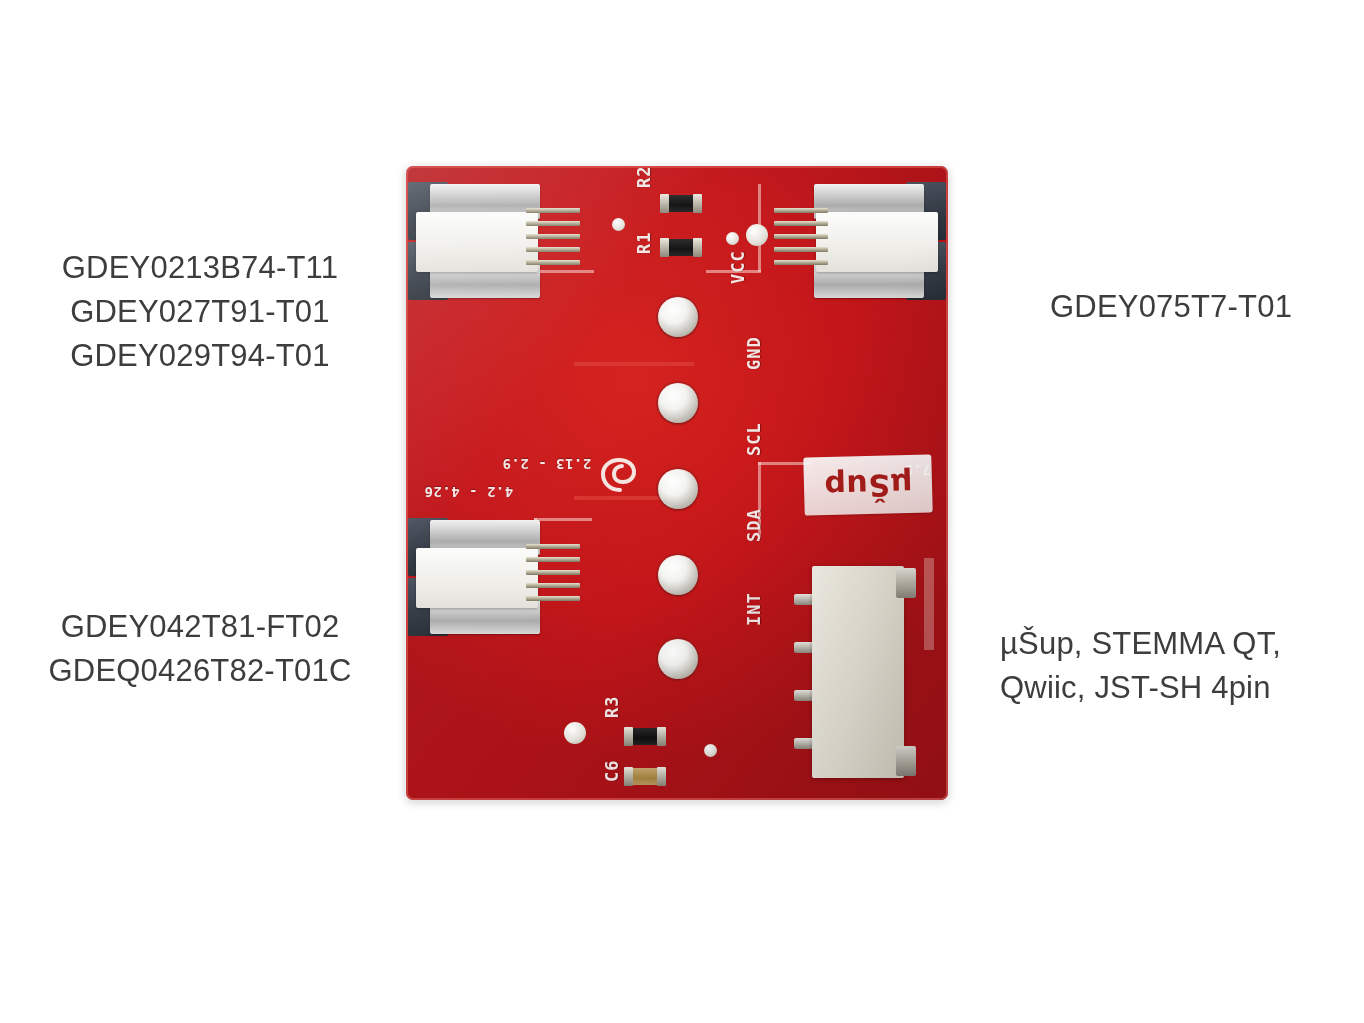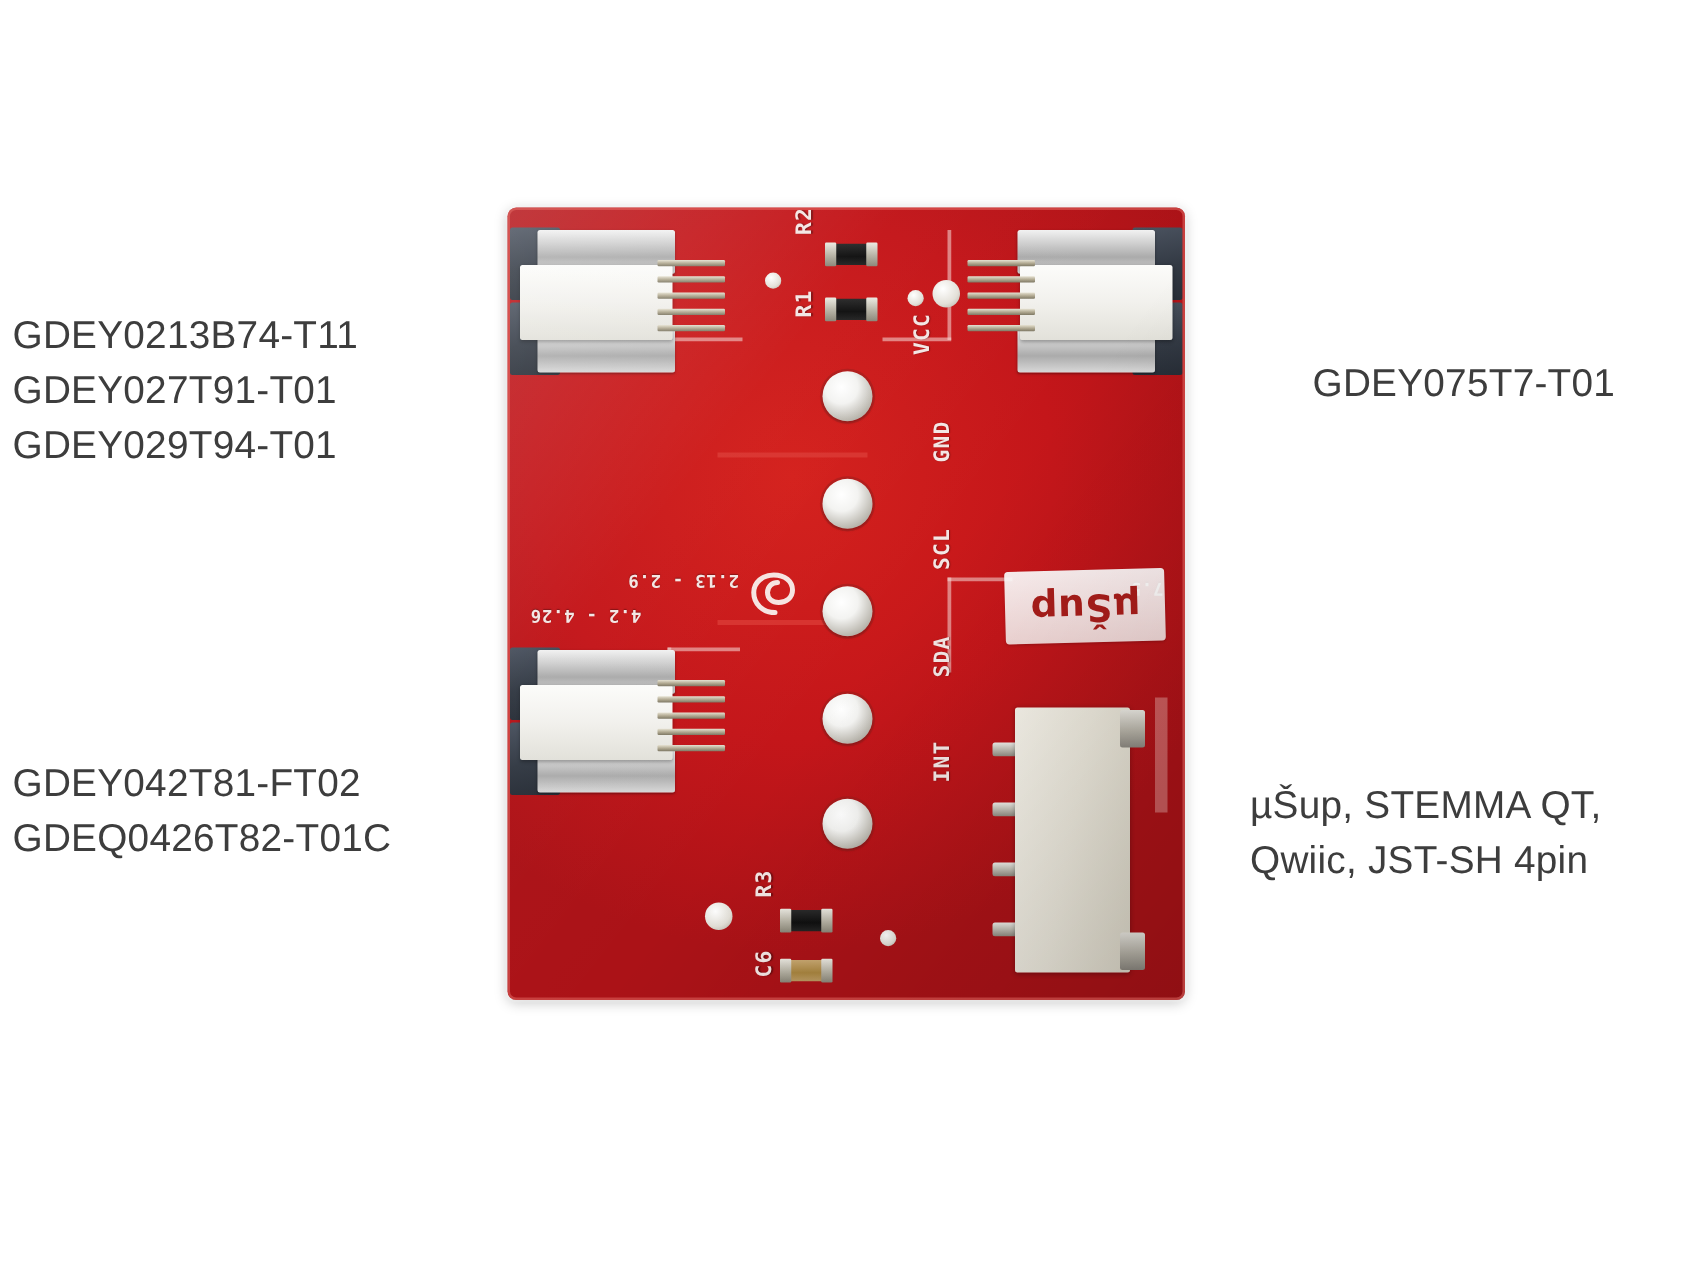--- a/index.html
+++ b/index.html
@@ -18,21 +18,21 @@
 
   
   .label-block {
     position: absolute;
     font-size: 31px;
     line-height: 1.42;
     color: #3d3d3d;
     letter-spacing: 0.2px;
     white-space: pre;
   }
-  .label-left  { text-align: left; }
+  .label-left  { text-align: center; }
   .label-right { text-align: left;  }
 
   #label-tl { left: 10px;  top: 246px; width: 380px; }
   #label-bl { left: 10px;  top: 605px; width: 380px; }
   #label-tr { left: 1050px; top: 285px; width: 350px; }
   #label-br { left: 1000px; top: 622px; width: 355px; }
 
   
   #photo {
     position: absolute;

